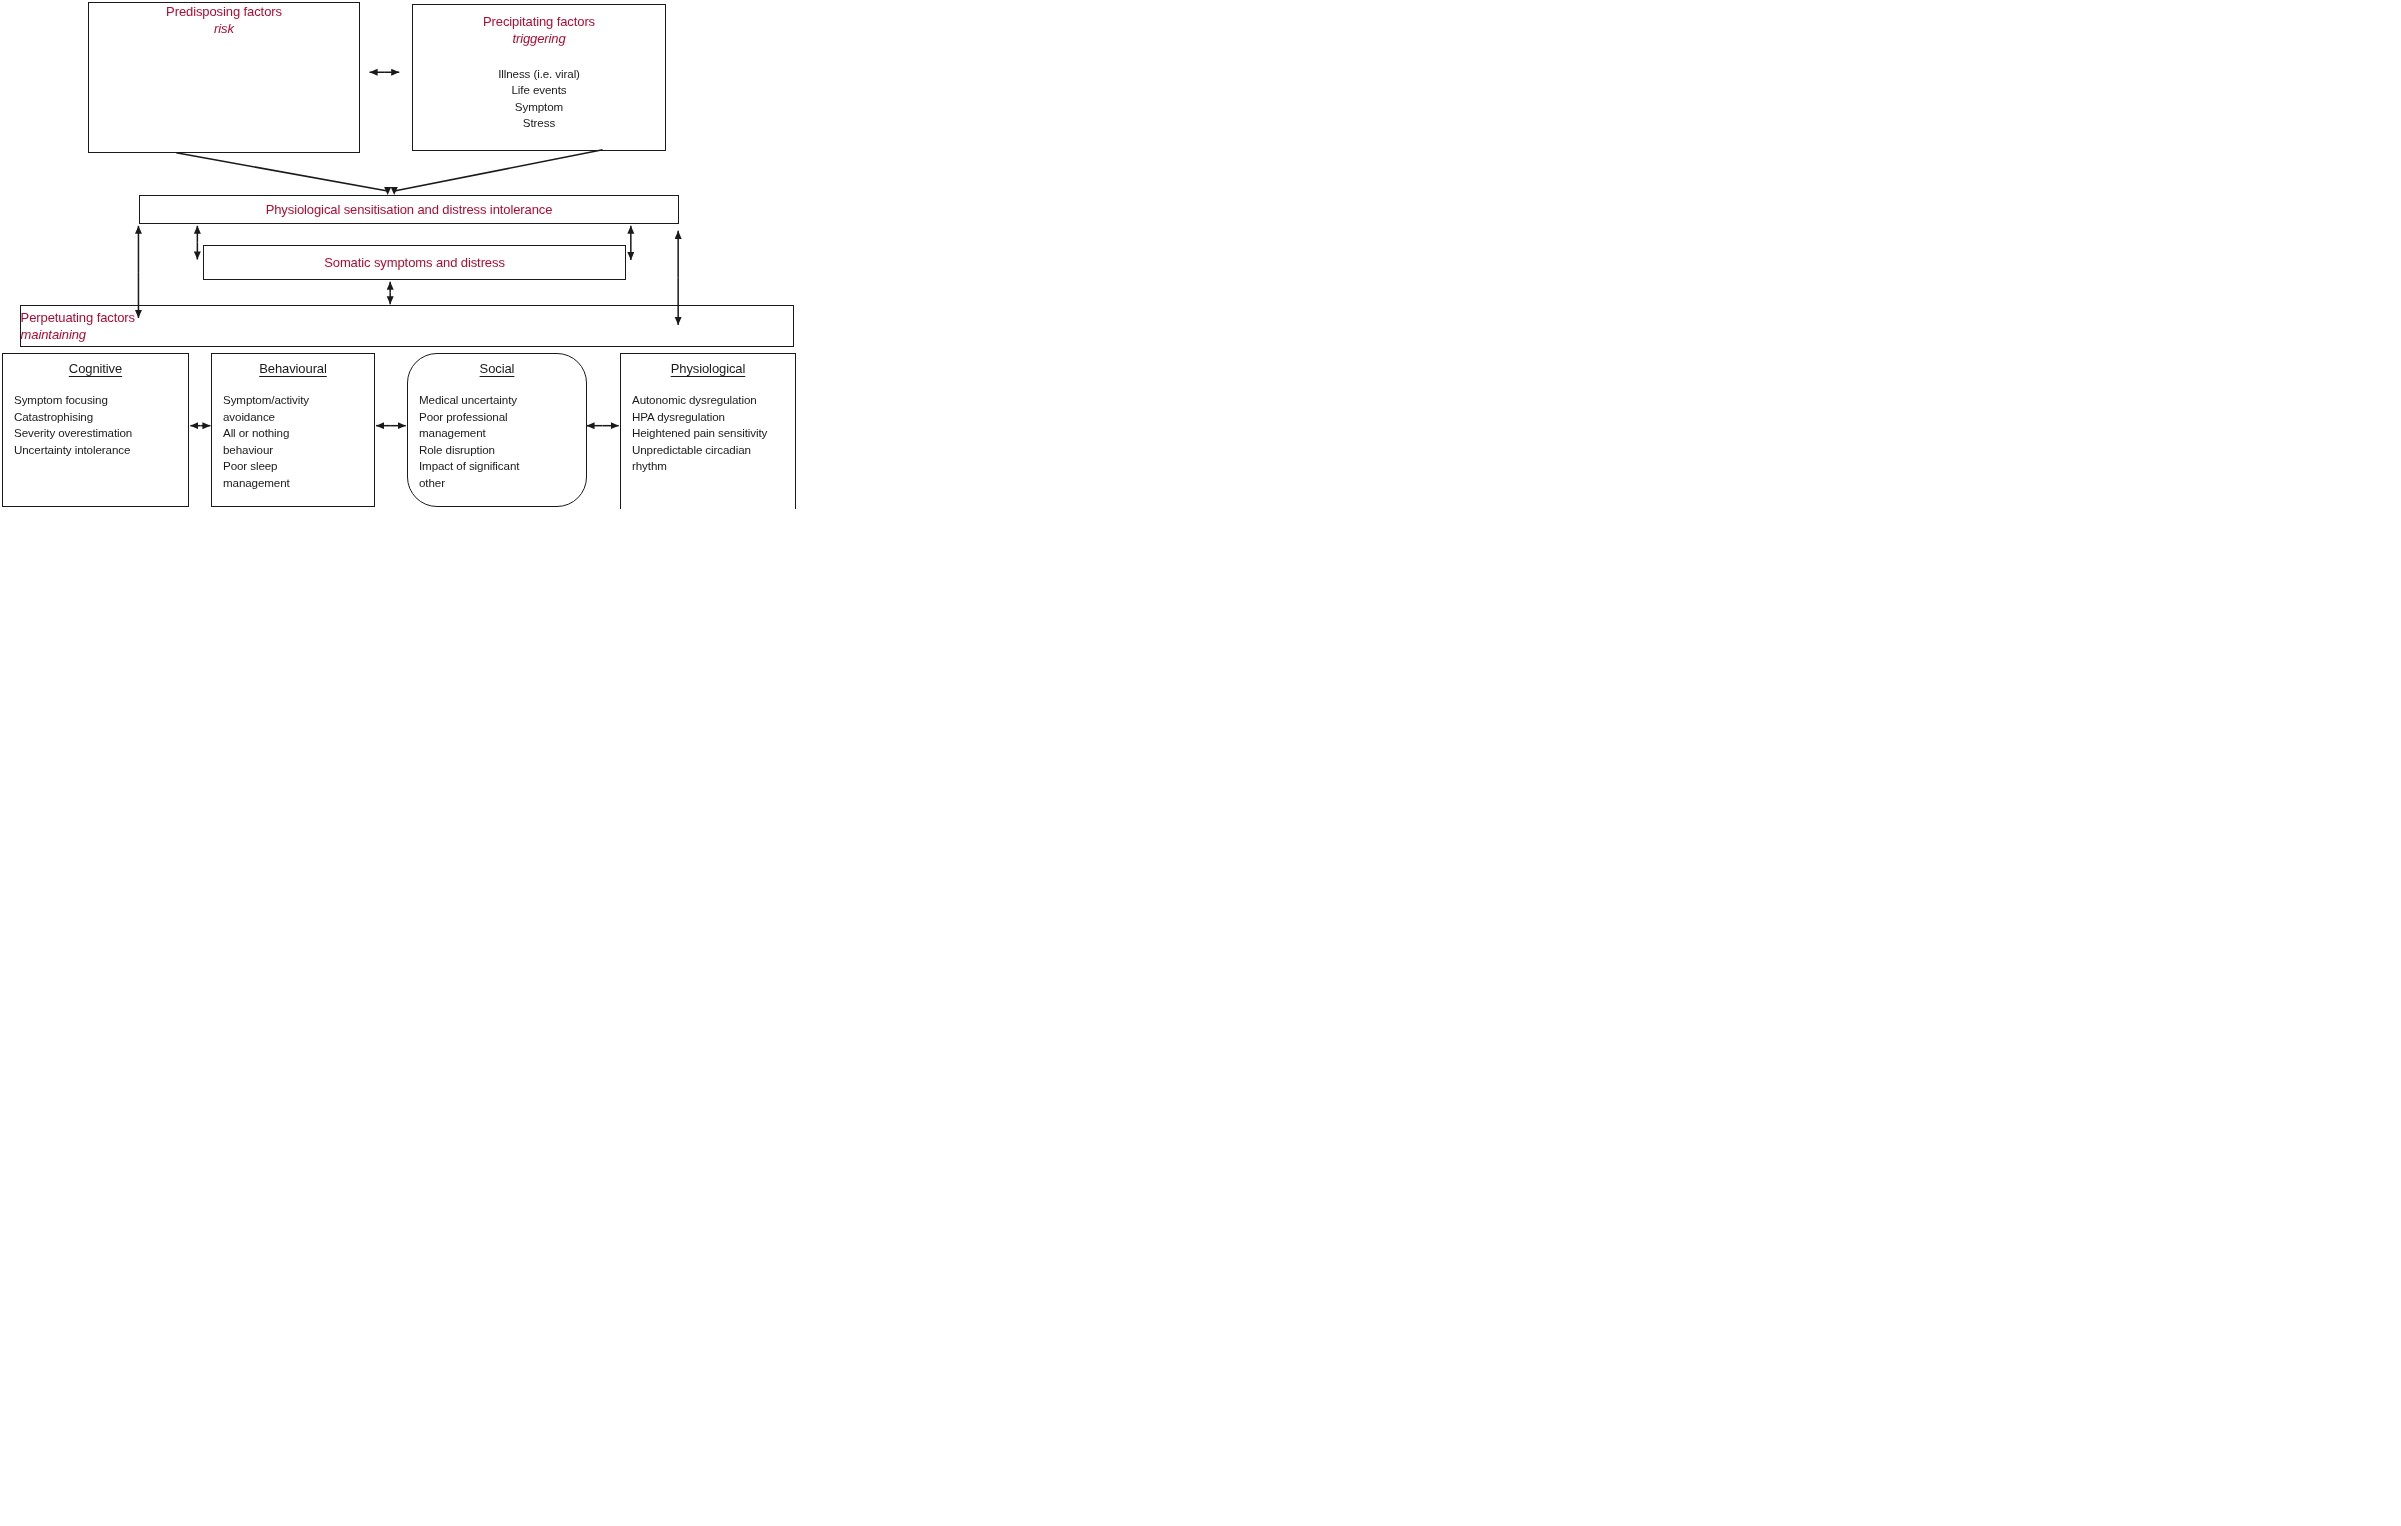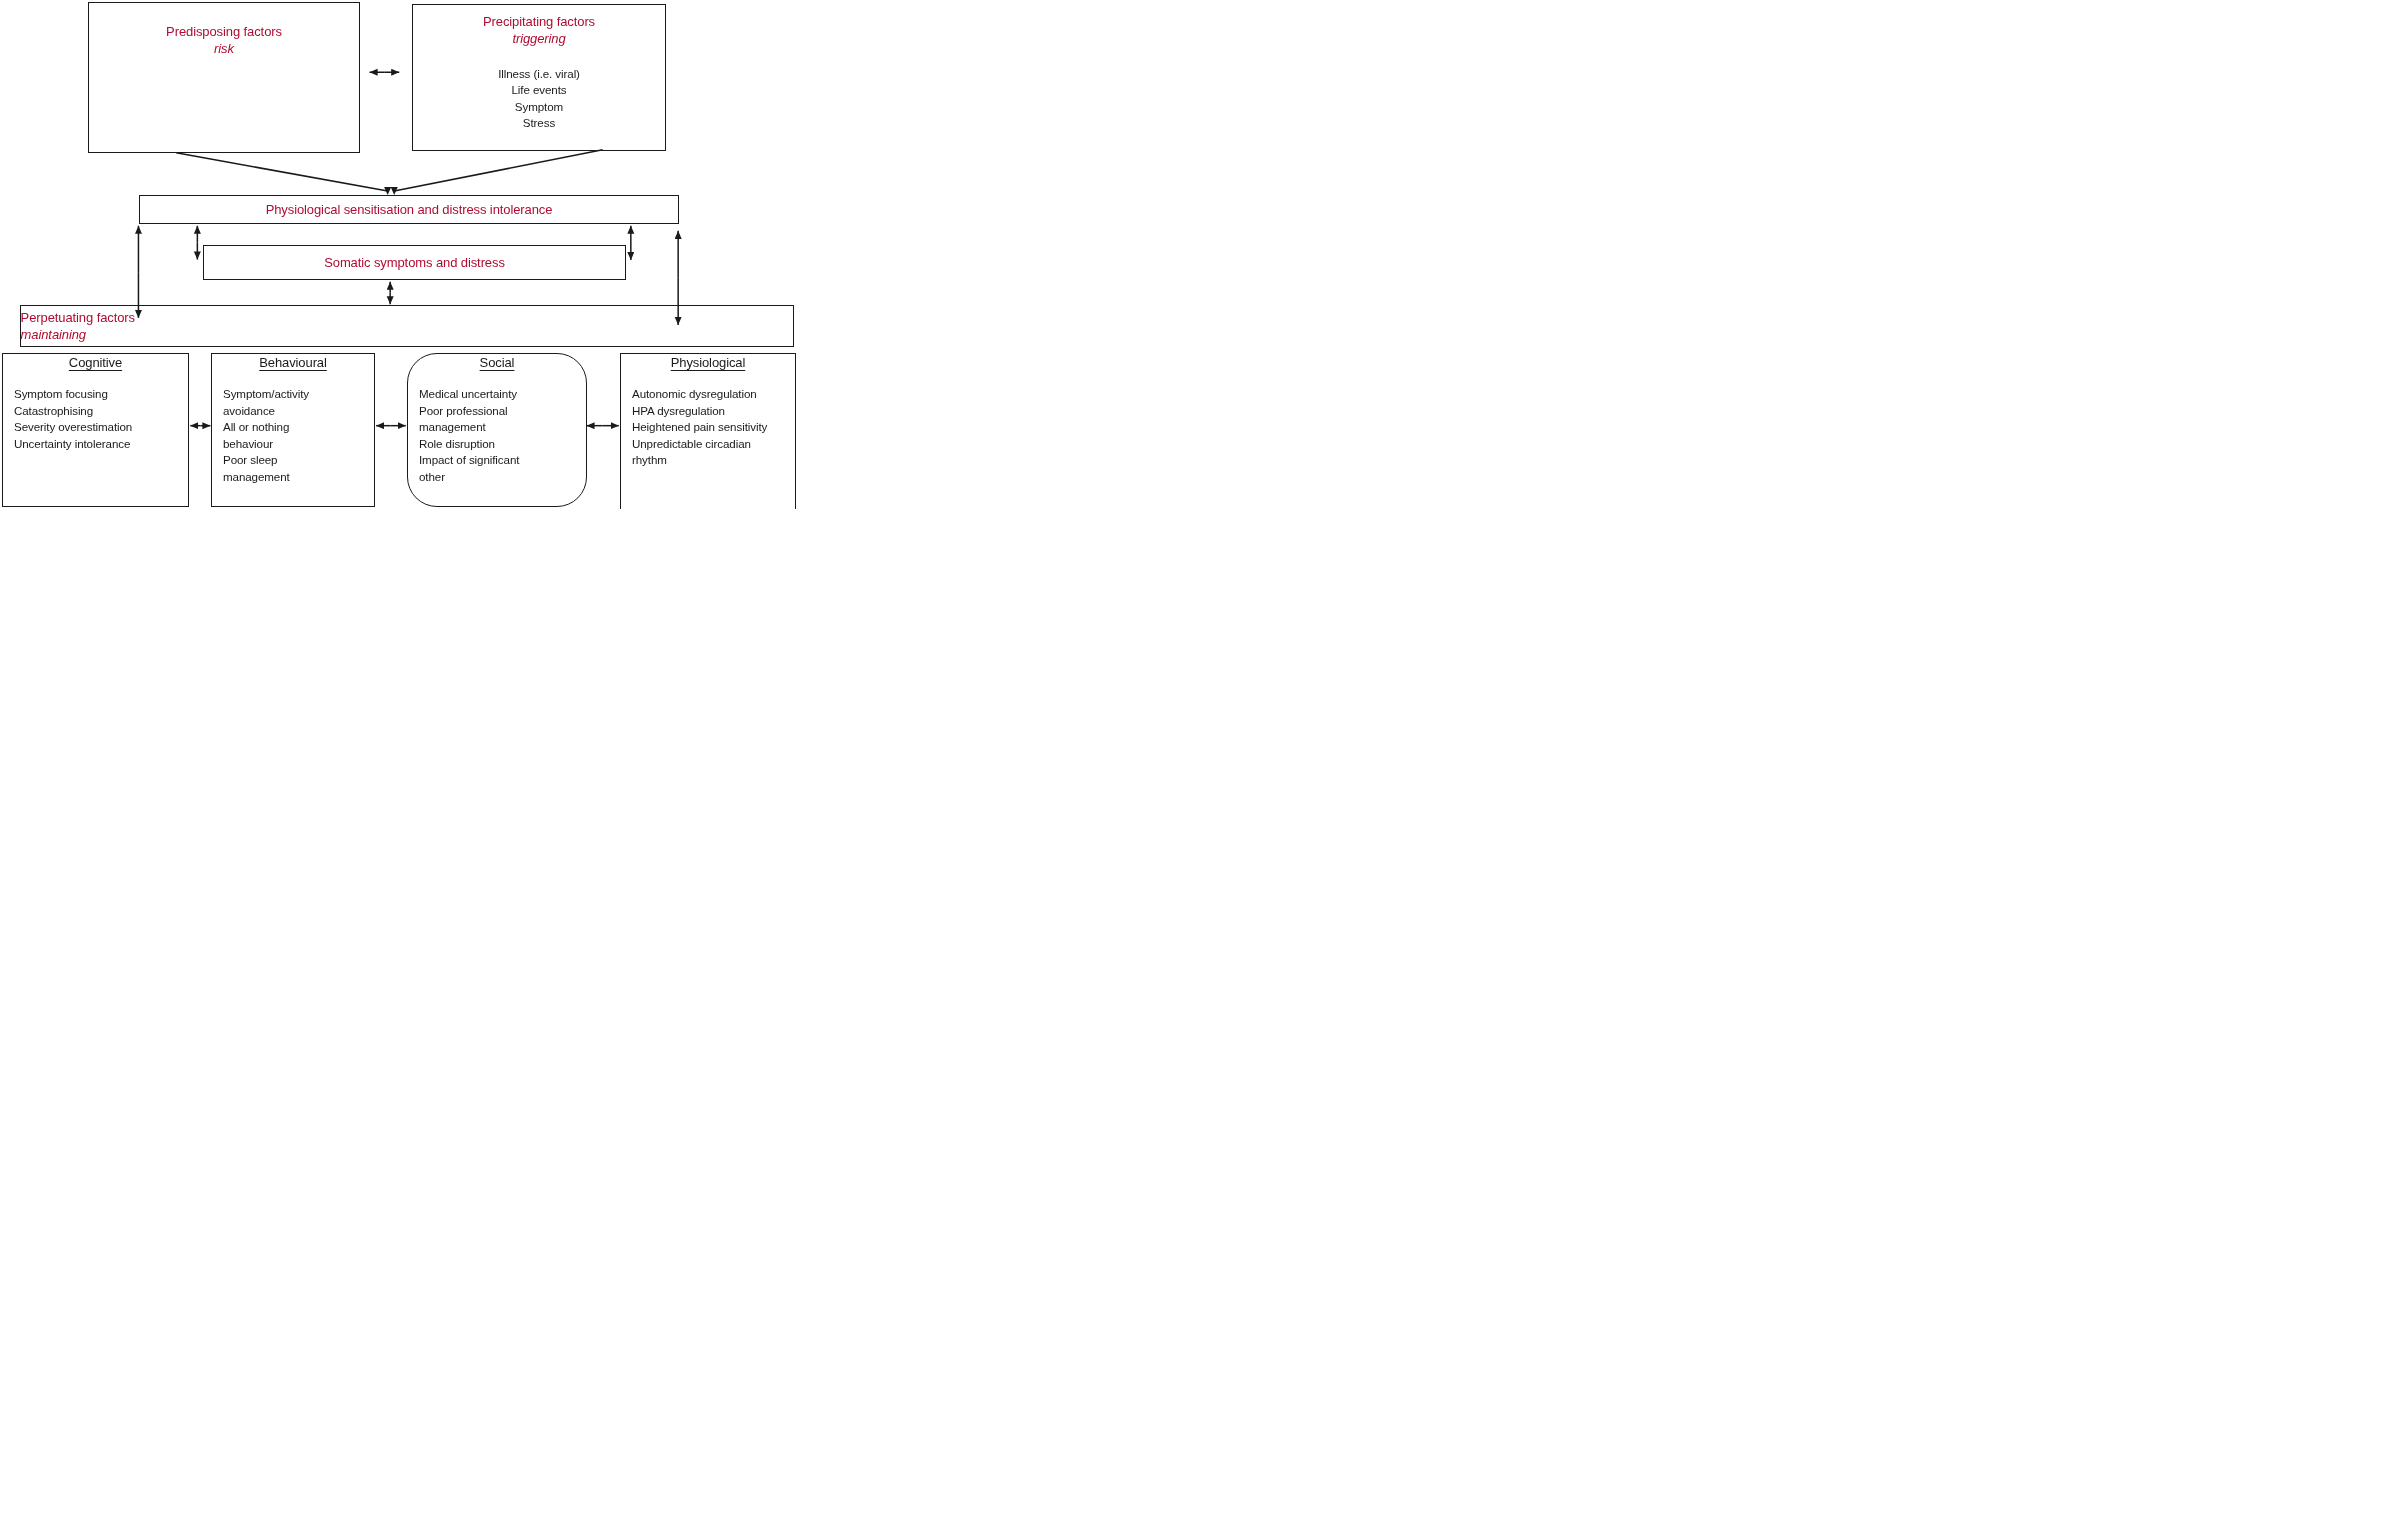--- a/index.html
+++ b/index.html
@@ -13,40 +13,40 @@
     background:#ffffff;text-align:center;
   }
   .red{color:#b00c31;}
   .box-title{font-size:13px;line-height:17px;}
   .box-subtitle{font-size:13px;line-height:17px;font-style:italic;}
   .top-items{margin-top:19px;font-size:11.6px;line-height:16.6px;color:#1a1a1a;}
   .banner{display:flex;align-items:center;justify-content:center;}
   .banner .box-title{font-size:13px;}
   .perp-inner{display:flex;flex-direction:column;align-items:flex-start;justify-content:center;height:100%;}
   .cat-title{
-    display:inline-block;font-size:13px;line-height:17px;
+    display:inline-block;font-size:13px;line-height:17px;margin-top:6px;
     text-decoration:underline;text-decoration-thickness:1.3px;text-underline-offset:2.5px;
   }
   .cat-items{
     text-align:left;margin:15px 0 0 11px;font-size:11.6px;line-height:16.6px;color:#1a1a1a;
   }
   .cat-items-cognitive{width:167px;}
   .cat-items-behavioural{width:117px;}
   .cat-items-social{width:127px;}
   .cat-items-physiological{width:137px;}
   svg.overlay{position:absolute;left:0;top:0;width:800px;height:509px;pointer-events:none;}
   svg.overlay line{stroke:#1a1a1a;stroke-width:3;}
   svg.overlay polygon{fill:#1a1a1a;}
 </style>
 </head>
 <body>
 
 <div id="canvas">
 
-  <div class="box" style="left:88px;top:2px;width:272px;height:151px;padding-top:20px;">
+  <div class="box" style="left:88px;top:2px;width:272px;height:151px;padding-top:0;">
     <div class="box-title red">Predisposing factors</div>
     <div class="box-subtitle red">risk</div>
   </div>
 
   <div class="box" style="left:412px;top:3.5px;width:254px;height:147px;padding-top:8px;">
     <div class="box-title red">Precipitating factors</div>
     <div class="box-subtitle red">triggering</div>
     <div class="top-items">
         <div>Illness (i.e. viral)</div>
         <div>Life events</div>

